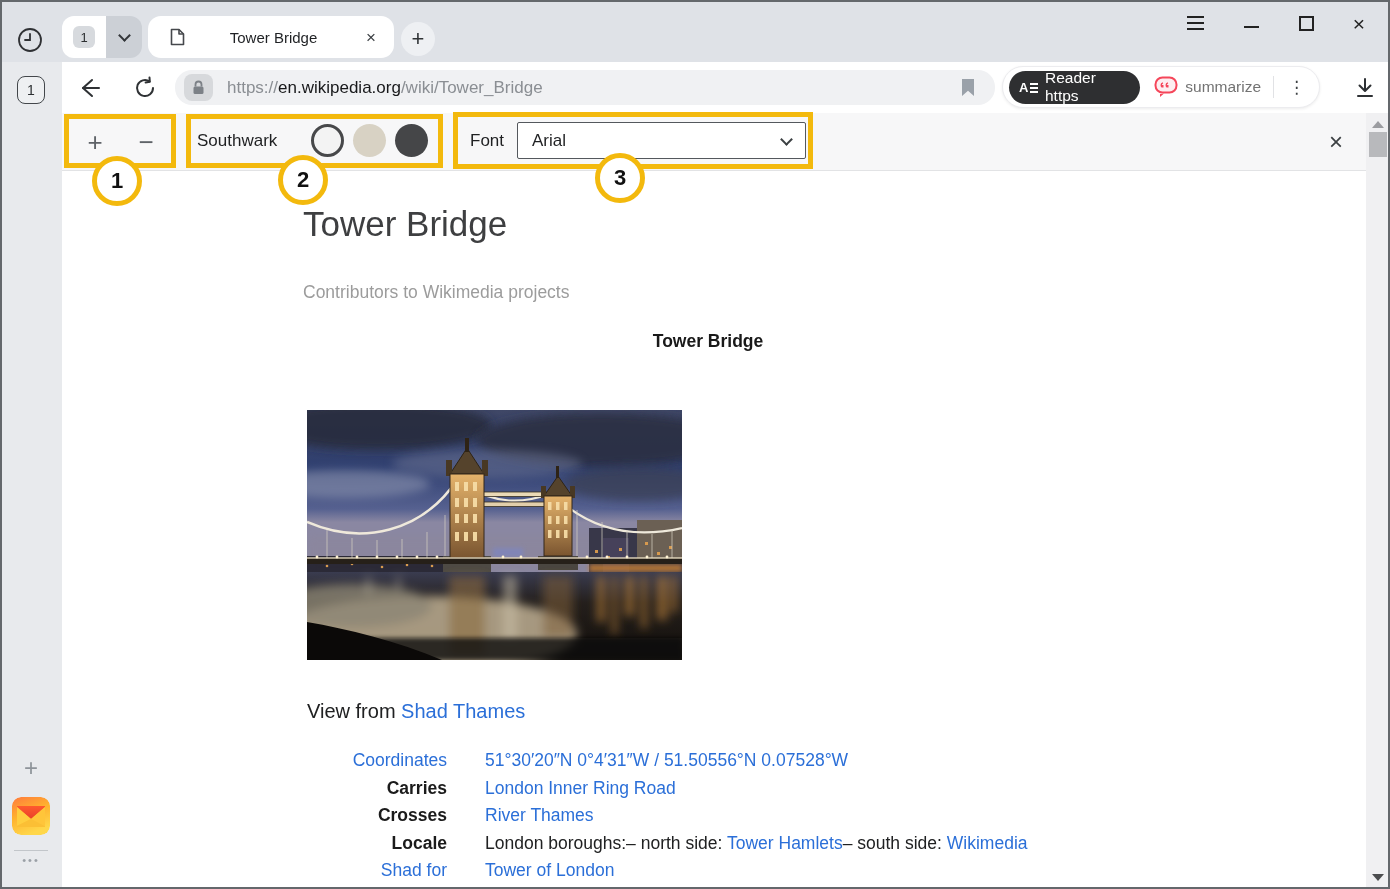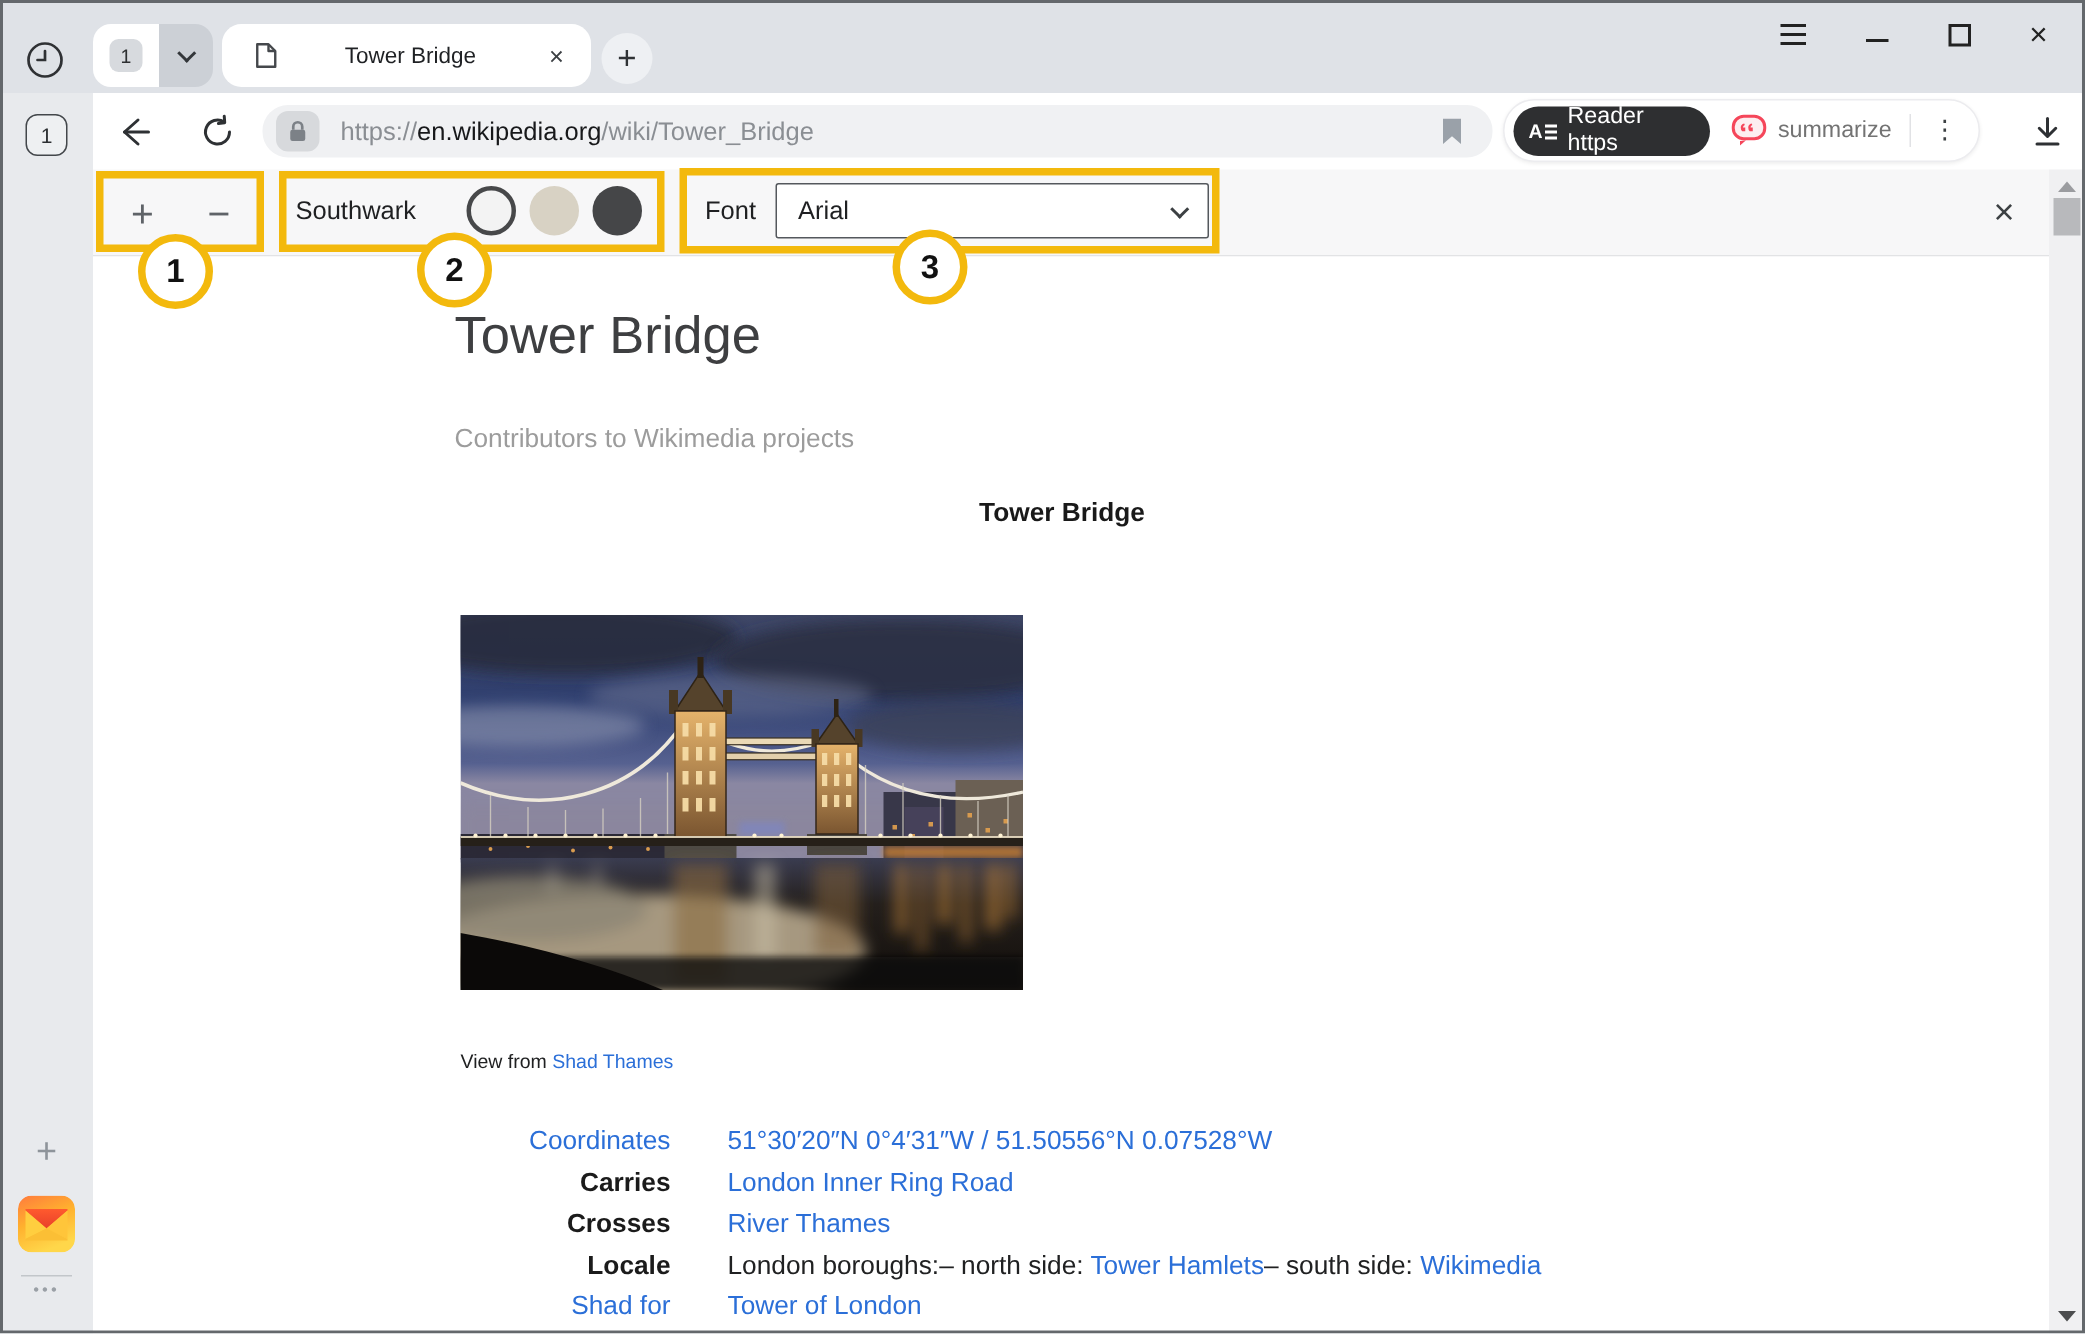--- a/index.html
+++ b/index.html
@@ -62,21 +62,21 @@
   .fontsel{left:455px;top:9px;width:289px;height:37px;background:#fff;border:1.3px solid #54585d;border-radius:2px;display:flex;align-items:center;padding:0 14px;font-size:17px;color:#1f2022;}
   .fontsel .chev{margin:-2px 0 0 auto;border-color:#3c4043;}
   .rclose{left:1258px;top:14px;width:32px;height:30px;display:flex;align-items:center;justify-content:center;font-size:24px;color:#3c4043;font-weight:300;}
 
   
   #content{left:62px;top:171px;width:1304px;height:718px;background:#fff;color:#202122;}
   .h1{left:241px;top:33px;font-size:35px;color:#3e3f41;font-weight:400;}
   .byline{left:241px;top:111px;font-size:17.5px;color:#9c9c9c;}
   .ibtitle{left:241px;top:160px;width:810px;text-align:center;font-size:17.5px;font-weight:700;color:#191919;}
   .photo{left:245px;top:239px;width:375px;height:250px;}
-  .caption{left:245px;top:529px;font-size:13px;}
+  .caption{left:245px;top:529px;font-size:20px;}
   a.lk{color:#2b6fd8;text-decoration:none;cursor:pointer;}
   .ibtable{left:241px;top:576px;width:1000px;font-size:17.5px;}
   .ibrow{display:flex;line-height:27.6px;}
   .ibl{width:144px;text-align:right;flex:0 0 144px;}
   .ibv{margin-left:38px;}
   .bold{font-weight:700;color:#1b1b1b;}
 
   
   #vscroll{left:1366px;top:113px;width:24px;height:776px;background:#f0f0f2;}
   .sthumb{left:3px;top:19px;width:18px;height:25px;background:#b8b9bc;}

